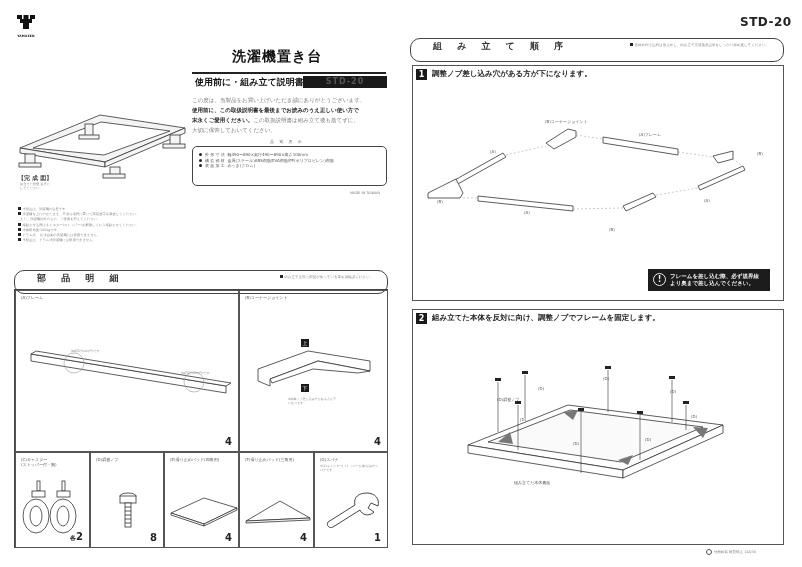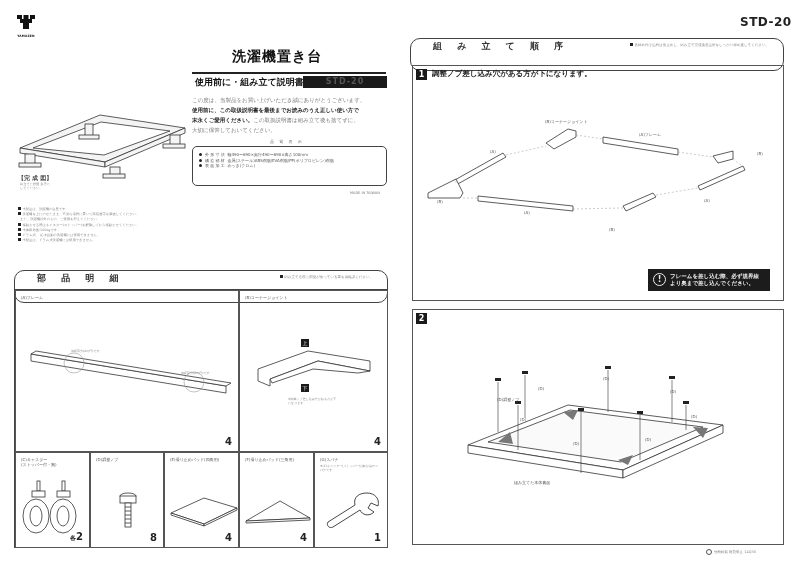--- a/index.html
+++ b/index.html
@@ -17,21 +17,21 @@
   .intro b { color: #222; }
   .spec-caption { left: 270px; top: 139px; font-size: 4px; color: #777; letter-spacing: 2px; }
   .spec-box { left: 192px; top: 146px; width: 195px; height: 40px; border: 1.3px solid #444; border-radius: 5px; padding: 5px 6px; }
   .spec-row { font-size: 4px; color: #555; line-height: 5.5px; white-space: nowrap; }
   .spec-row .dot { display: inline-block; width: 3px; height: 3px; border-radius: 50%; background: #222; margin-right: 3px; }
   .made-in { left: 350px; top: 191px; font-size: 3.5px; color: #777; }
   .complete-label { left: 18px; top: 174px; font-size: 6px; font-weight: bold; color: #444; }
   .complete-note { left: 20px; top: 182px; font-size: 3.2px; color: #888; line-height: 4px; width: 30px; }
   .notes { left: 18px; top: 207px; width: 160px; font-size: 3.3px; color: #888; line-height: 5.2px; }
   .notes .sq { display: inline-block; width: 3px; height: 3px; background: #222; margin-right: 1.5px; }
-  .section-header { height: 33px; border: 1.3px solid #444; border-radius: 10px; }
+  .section-header { height: 24px; border: 1.3px solid #444; border-radius: 10px; }
   .section-title { position: absolute; left: 22px; top: 1px; font-size: 9px; font-weight: bold; letter-spacing: 6px; color: #333; }
   .section-note { position: absolute; right: 14px; top: 4px; font-size: 3.5px; color: #888; white-space: nowrap; }
   .section-note .sq { display: inline-block; width: 3px; height: 3px; background: #222; margin-right: 1.5px; }
   .parts-header { left: 14px; top: 270px; width: 374px; text-align: right; }
   .assembly-header { left: 410px; top: 38px; width: 374px; }
   .parts-grid { left: 14px; top: 289px; width: 374px; height: 259px; border: 1.2px solid #444; }
   .cell { position: absolute; border: 0.8px solid #555; }
   .cell-label { position: absolute; left: 5px; top: 4px; font-size: 4px; color: #555; line-height: 5px; }
   .cell-qty { position: absolute; right: 6px; bottom: 4px; font-size: 10px; font-weight: bold; color: #222; }
   .cell-qty small { font-size: 6px; }
@@ -258,20 +258,21 @@
   <div class="diag-label" style="left:196px;top:161px;">(B)</div>
   <div class="warning">
     <span class="warning-icon">!</span>
     <div>フレームを差し込む際、必ず規界線</div>
     <div>より奥まで差し込んでください。</div>
   </div>
 </div>
 
 <div class="abs step-box step2">
   <div class="step-num">2</div>
+  <div class="step-text">組み立てた本体を反対に向け、調整ノブでフレームを固定します。</div>
   <svg style="left:55px;top:60px;width:265px;height:115px;" viewBox="0 0 265 115">
     <g fill="#fff" stroke="#333" stroke-width="0.8">
       <polygon points="0,75 100,35 255,55 155,100"></polygon>
       <polygon points="20,72 102,40 235,57 153,92" fill="#fafafa"></polygon>
       <polygon points="0,75 155,100 155,108 0,83"></polygon>
       <polygon points="155,100 255,55 255,63 155,108"></polygon>
     </g>
     <g fill="#777">
         <polygon points="30,72 42,62 45,74"></polygon>
         <polygon points="95,42 110,40 105,50"></polygon>

